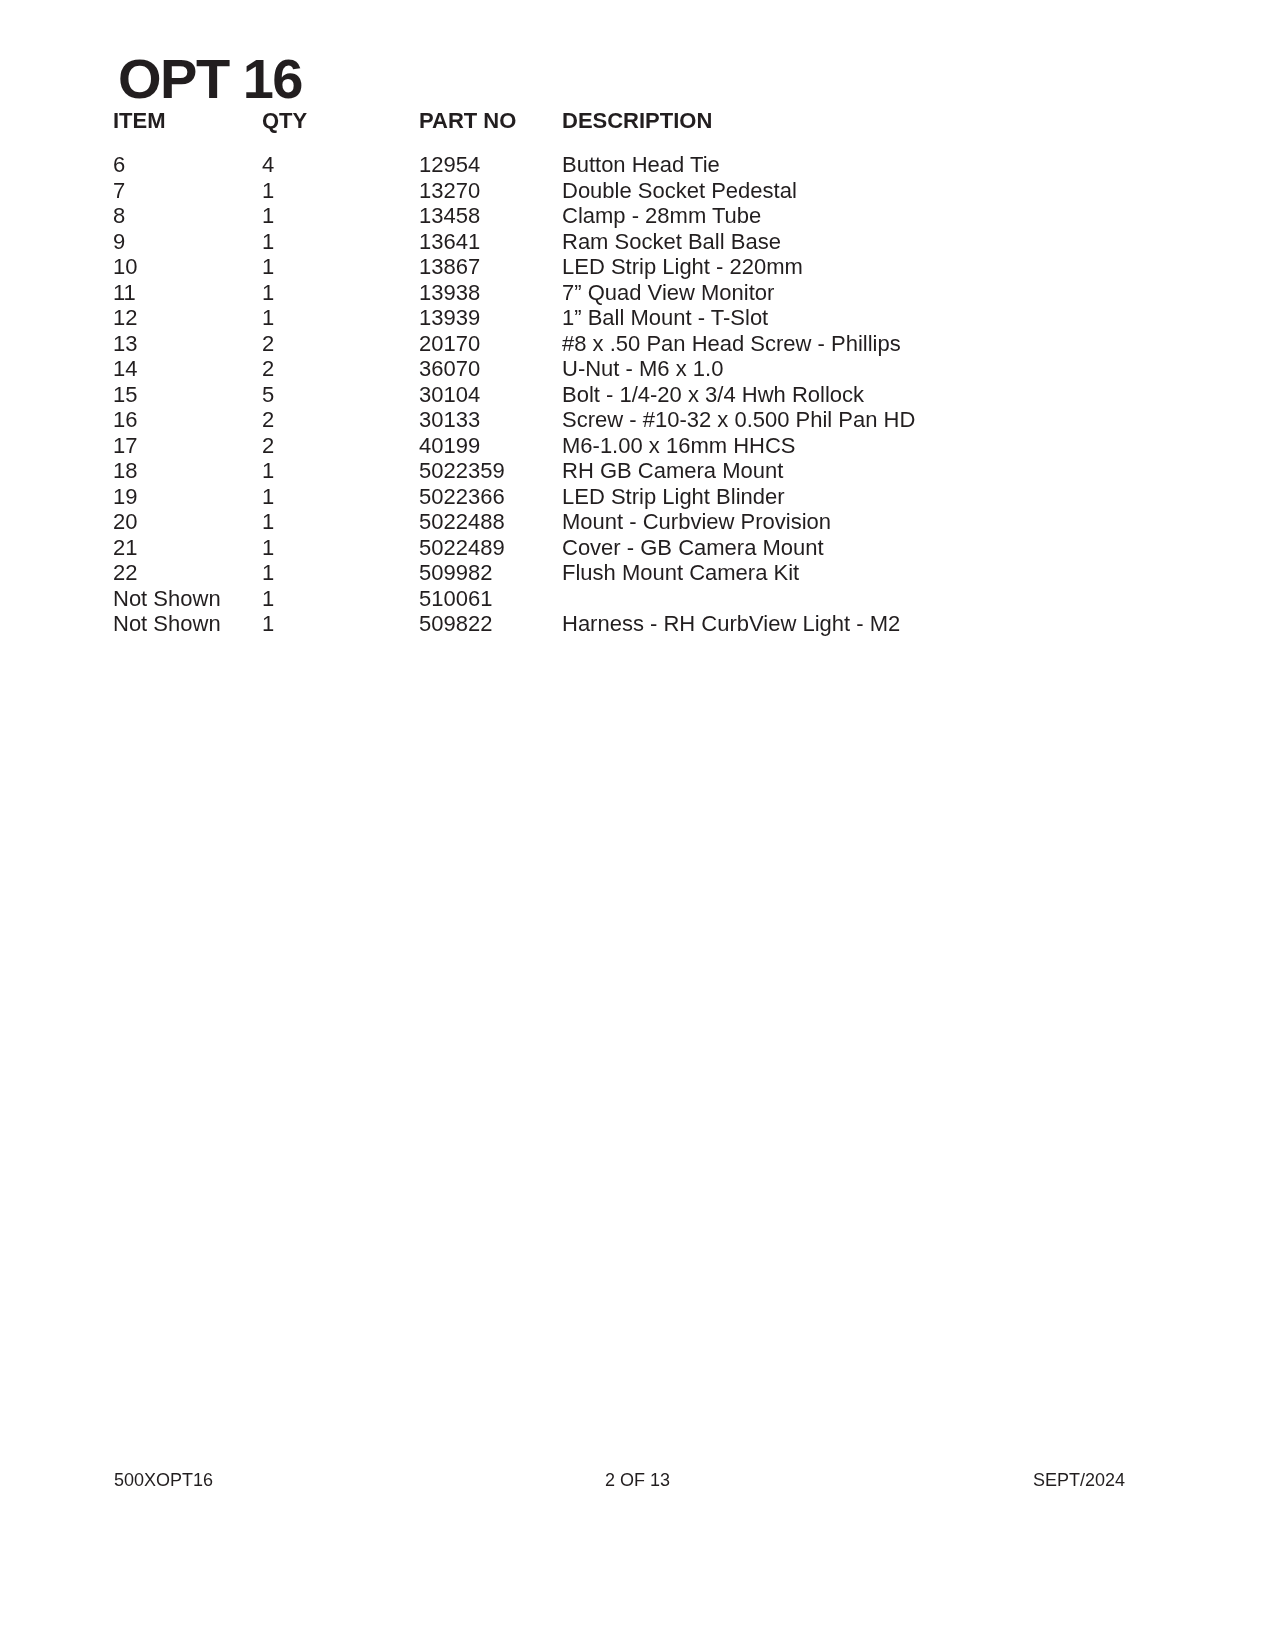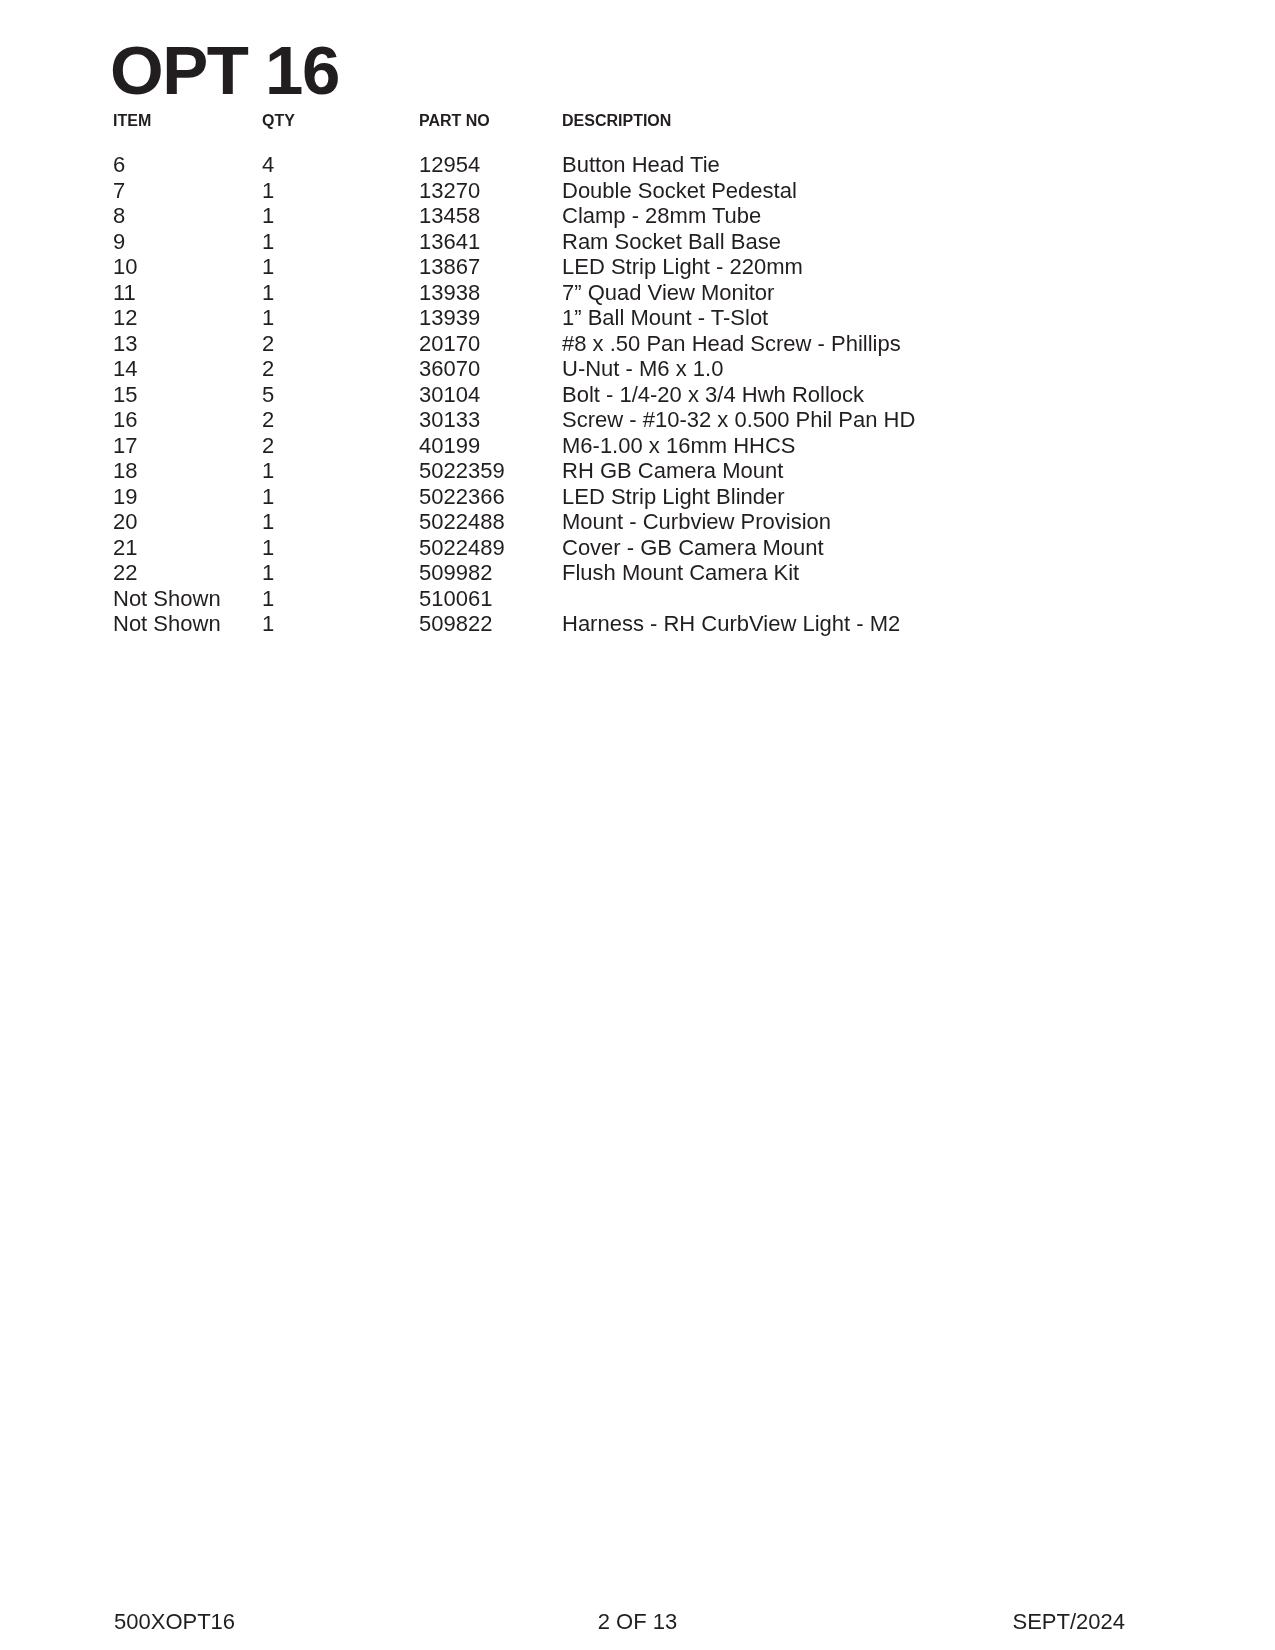--- a/index.html
+++ b/index.html
@@ -9,34 +9,34 @@
     height: 1650px;
     background: #ffffff;
     font-family: "Liberation Sans", sans-serif;
     color: #221e1f;
     overflow: hidden;
   }
   .title {
     position: absolute;
     left: 110px;
     top: 31px;
-    margin: 0;
-    font-size: 69px;
+    margin: 8px;
+    font-size: 56px;
     line-height: 80px;
     font-weight: bold;
     letter-spacing: -1.5px;
     white-space: nowrap;
   }
   .thead {
     position: absolute;
     left: 0;
     top: 110px;
     width: 100%;
     height: 26px;
-    font-size: 16px;
+    font-size: 22px;
     line-height: 22px;
     font-weight: bold;
     white-space: nowrap;
   }
   .rows {
     position: absolute;
     left: 0;
     top: 152px;
     width: 100%;
   }
@@ -47,24 +47,24 @@
     line-height: 25.5px;
     white-space: nowrap;
   }
   .c-item { position: absolute; left: 113px; }
   .c-qty  { position: absolute; left: 262px; }
   .c-part { position: absolute; left: 419px; text-align: center; }
   .c-desc { position: absolute; left: 562px; }
   .footer {
     position: absolute;
     left: 0;
-    top: 1611px;
+    top: 1469px;
     width: 100%;
     height: 26px;
-    font-size: 22px;
+    font-size: 18px;
     line-height: 22px;
     white-space: nowrap;
   }
   .footer .f-left   { position: absolute; left: 114px; }
   .footer .f-center { position: absolute; left: 0; width: 100%; text-align: center; }
   .footer .f-right  { position: absolute; right: 150px; }
 </style>
 </head>
 <body>
 

